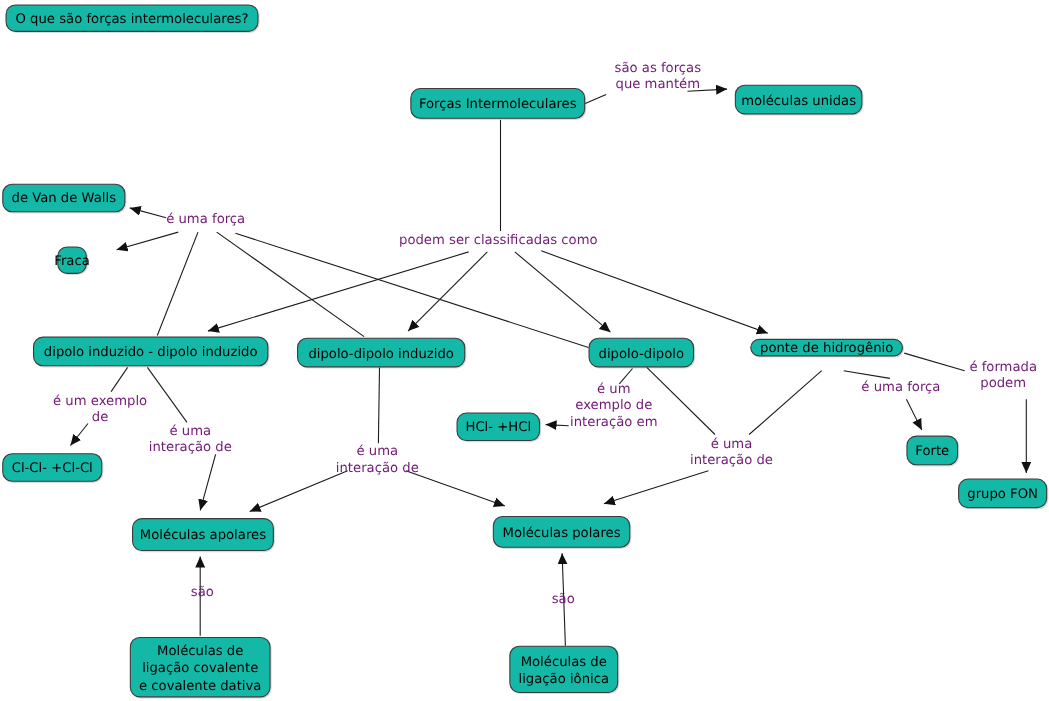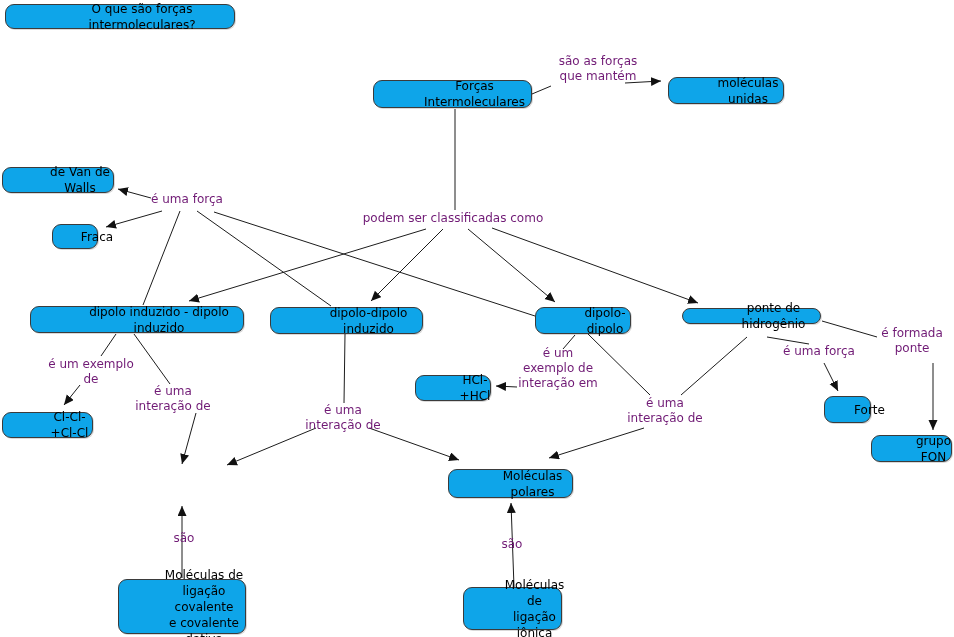--- a/index.html
+++ b/index.html
@@ -4,27 +4,26 @@
 <style>
   html,body{margin:0;padding:0;background:#ffffff;}
   body{font-family:"DejaVu Sans","Liberation Sans",sans-serif;}
   #canvas{position:relative;width:954px;height:637px;background:#ffffff;overflow:hidden;}
   #edges{position:absolute;left:0;top:0;width:954px;height:637px;}
   .node{
     position:absolute;
     box-sizing:border-box;
     display:flex;align-items:center;justify-content:center;
     text-align:center;
-    background:#0ea5e9;
+    background:#14b8a6;
     border:1.5px solid #3b3b3b;
     border-radius:9px;
     font-size:12px;line-height:16px;color:#000;
     white-space:pre-line;
     box-shadow:1px 1px 0 rgba(0,0,0,0.15);
-    padding-left:44px;
   }
   .lp{
     position:absolute;
     text-align:center;
     font-size:12px;line-height:15px;color:#701a75;
     white-space:pre-line;
   }
   line{stroke:#1c1c1c;stroke-width:1;}
 </style>
 </head>
@@ -91,20 +90,21 @@
   <div class="node" style="left:682px;top:308px;width:139px;height:16px">ponte de hidrogênio</div>
 
   <div class="node" style="left:415px;top:375px;width:76px;height:26px">HCl- +HCl</div>
 
   <div class="node" style="left:2px;top:412px;width:91px;height:26px">Cl-Cl- +Cl-Cl</div>
 
   <div class="node" style="left:824px;top:396px;width:47px;height:27px">Forte</div>
 
   <div class="node" style="left:871px;top:435px;width:81px;height:27px">grupo FON</div>
 
+  <div class="node" style="left:120px;top:471px;width:129px;height:30px">Moléculas apolares</div>
 
   <div class="node" style="left:448px;top:469px;width:125px;height:29px">Moléculas polares</div>
 
   <div class="node" style="left:118px;top:579px;width:128px;height:55px">Moléculas de
 ligação covalente
 e covalente dativa</div>
 
   <div class="node" style="left:463px;top:587px;width:99px;height:43px">Moléculas de
 ligação iônica</div>
 
@@ -127,19 +127,19 @@
   <div class="lp" style="left:517px;top:346px;width:82px">é um
 exemplo de
 interação em</div>
 
   <div class="lp" style="left:622px;top:396px;width:86px">é uma
 interação de</div>
 
   <div class="lp" style="left:780px;top:344px;width:78px">é uma força</div>
 
   <div class="lp" style="left:878px;top:326px;width:68px">é formada
-ponte</div>
+podem</div>
 
   <div class="lp" style="left:169px;top:531px;width:30px">são</div>
 
   <div class="lp" style="left:497px;top:537px;width:30px">são</div>
 
 </div>
 
 </body></html>

